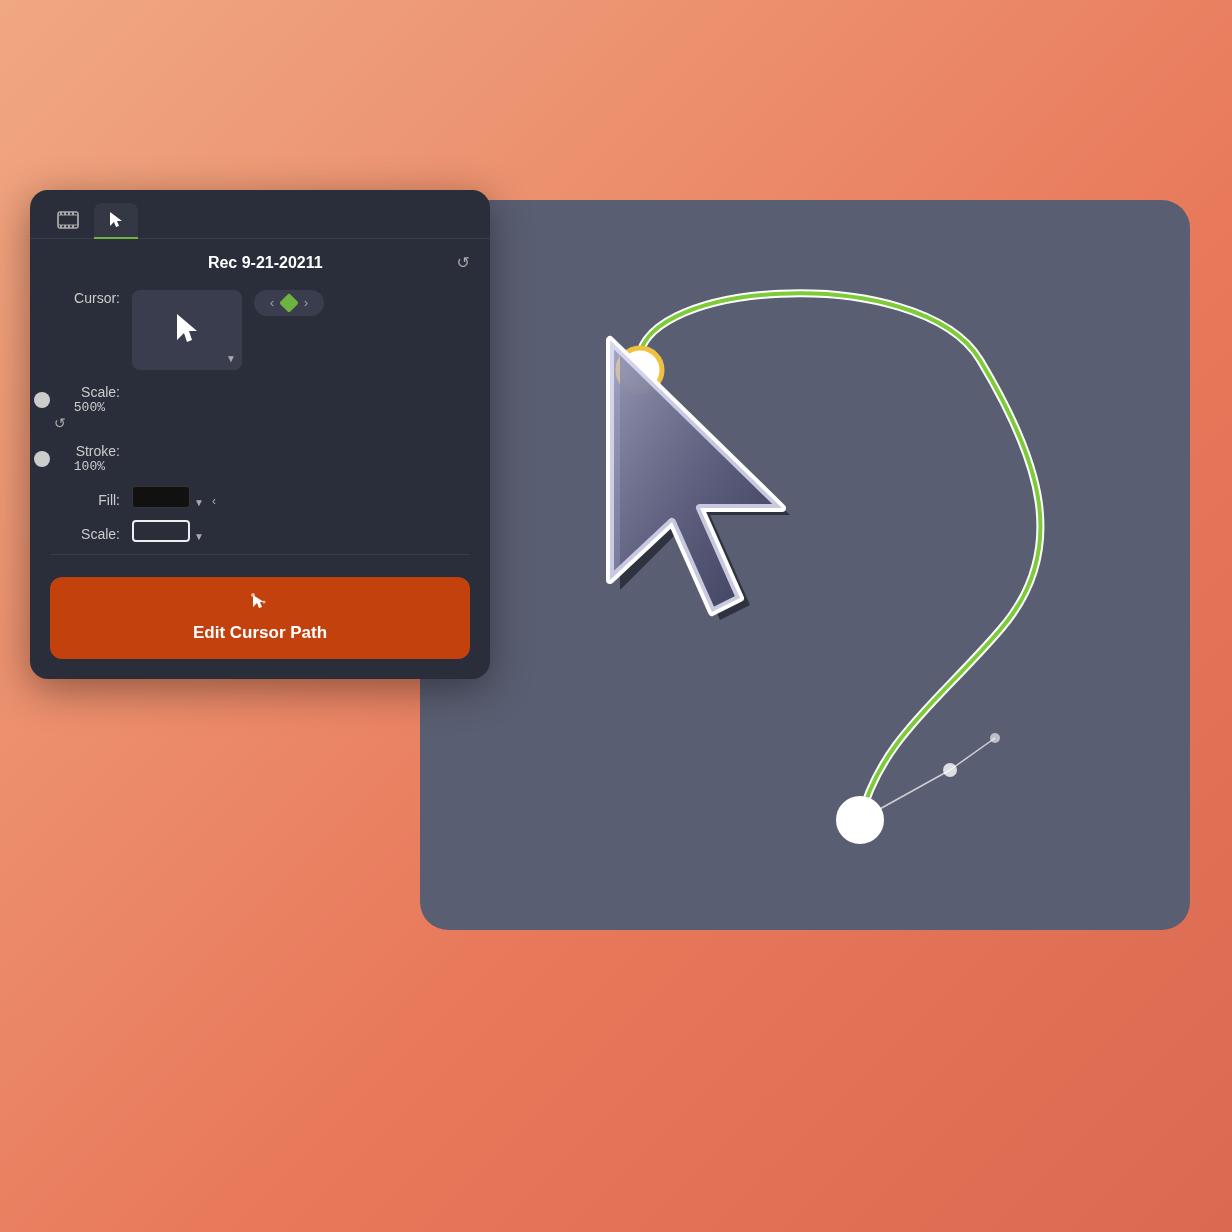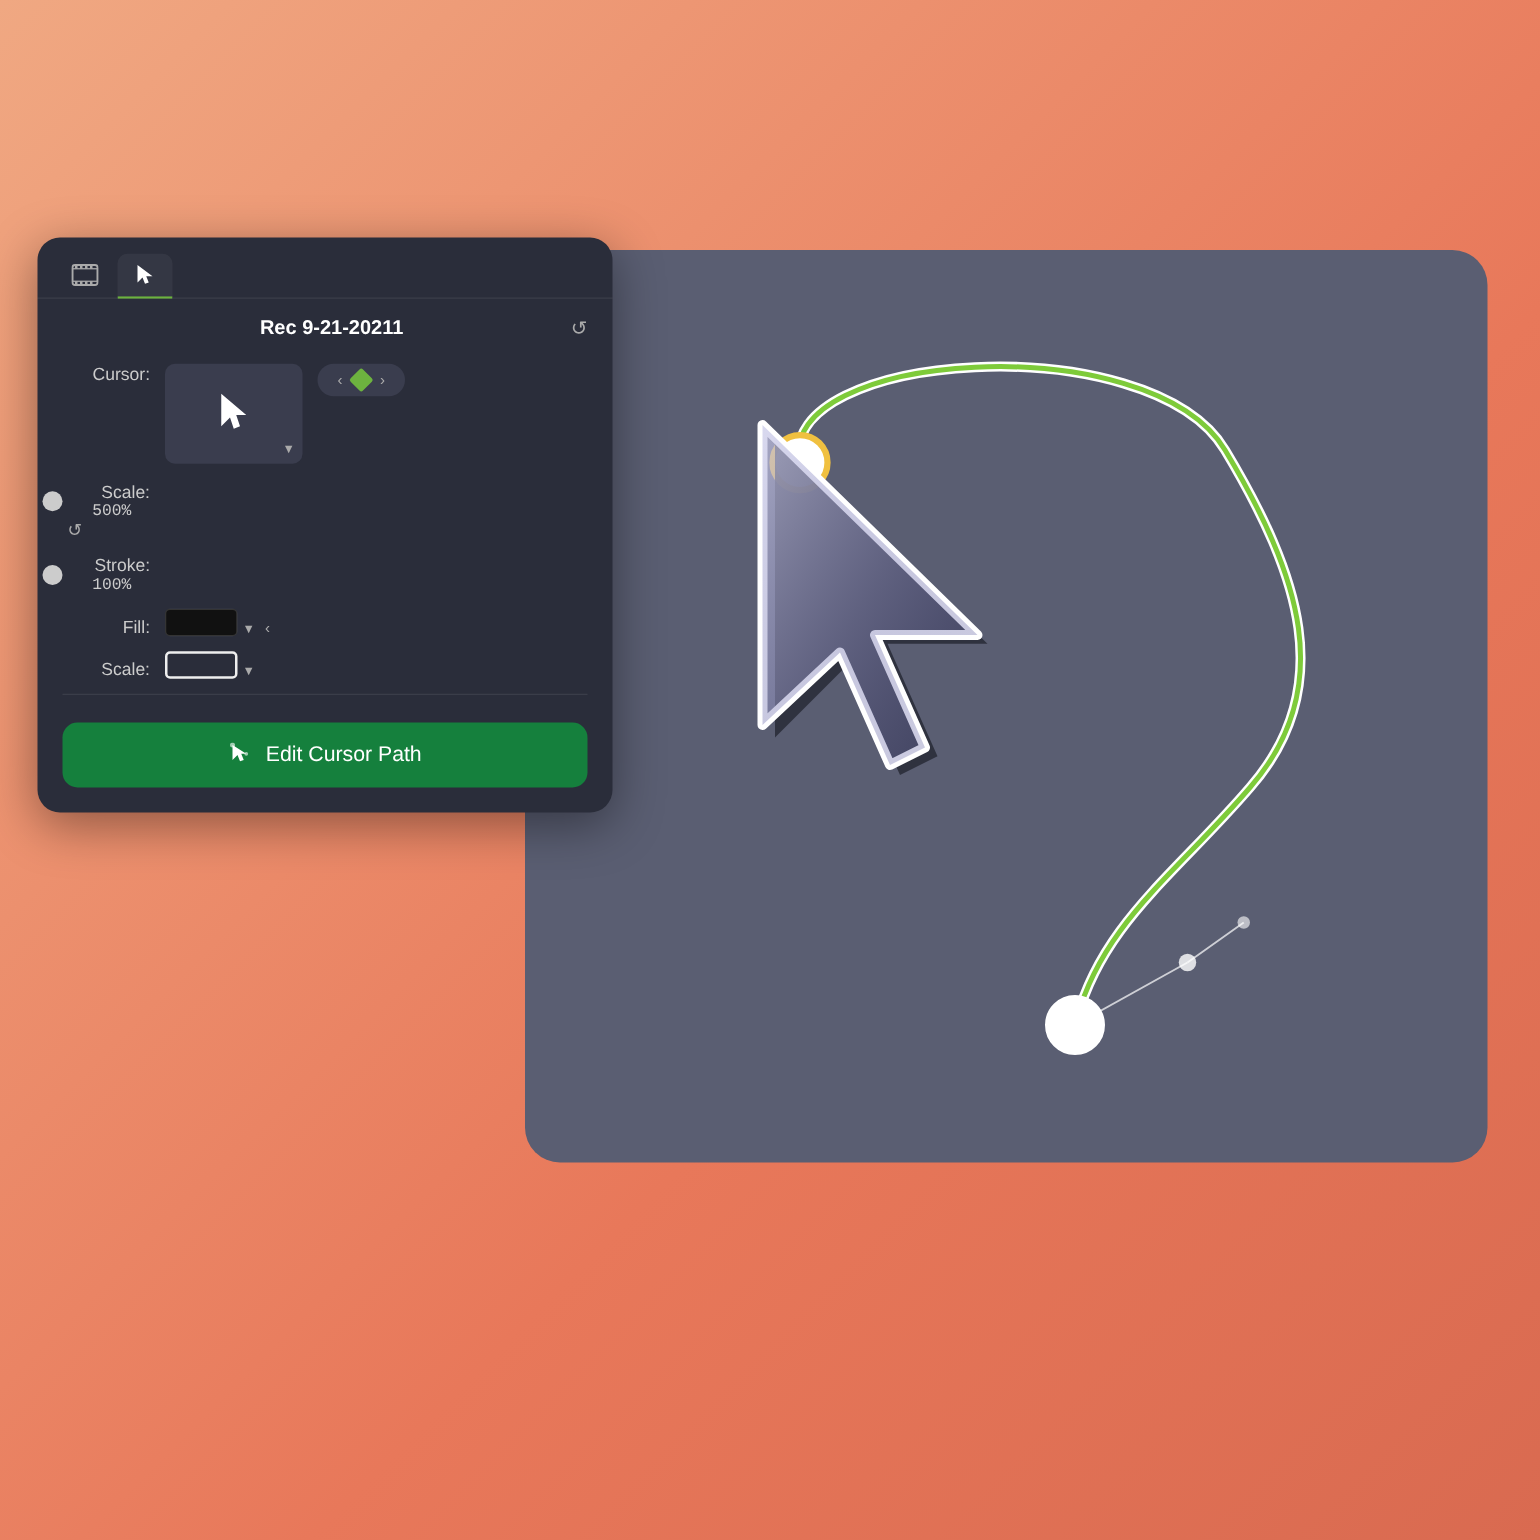--- a/index.html
+++ b/index.html
@@ -279,28 +279,29 @@
     }
 
     
     .edit-path-btn {
       display: flex;
       align-items: center;
       justify-content: center;
       gap: 10px;
       width: calc(100% - 40px);
       margin: 0 20px;
-      background: #15803d;
+      background: #c2410c;
       border: none;
       border-radius: 12px;
       color: white;
       font-size: 17px;
-      font-weight: 400;
+      font-weight: 700;
       padding: 16px;
       cursor: pointer;
+      flex-direction: column;
     }
   </style>
 </head>
 <body>
 
 <div class="canvas-area">
 
   <svg class="path-overlay" viewBox="0 0 770 730">
 
     <path d="M 220 170 C 200 80, 500 60, 560 160 C 620 260, 650 350, 580 430 C 520 500, 460 540, 440 620" fill="none" stroke="white" stroke-width="8" stroke-linecap="round"></path>

